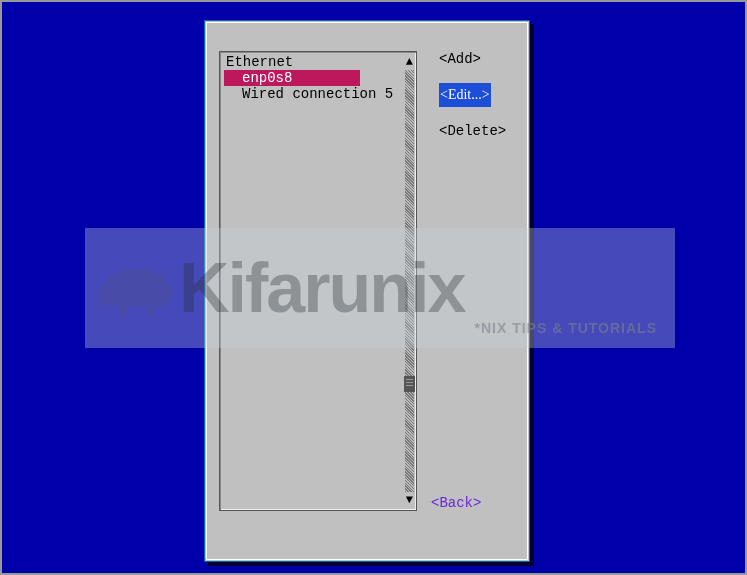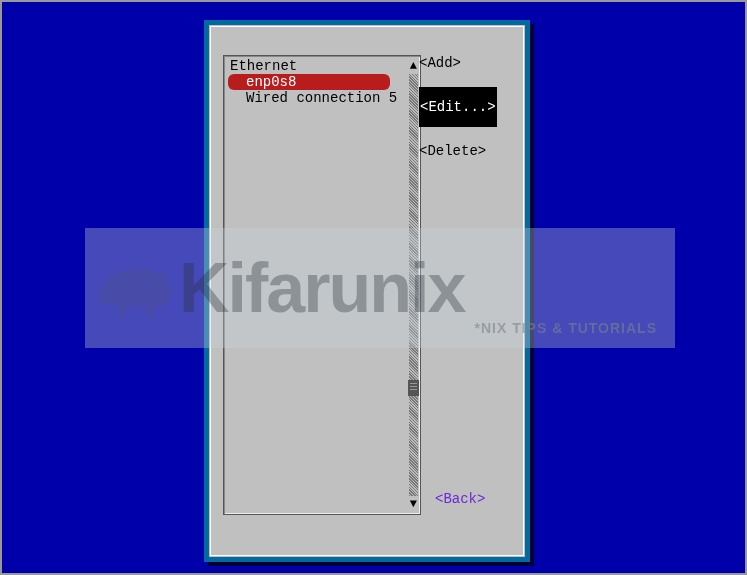--- a/index.html
+++ b/index.html
@@ -16,21 +16,21 @@
       position: relative;
       overflow: hidden;
     }
     .dialog {
       position: absolute;
       left: 204px;
       top: 20px;
       width: 326px;
       height: 542px;
       background: #c0c0c0;
-      border: 5px solid #0369a1;
+      border: 1px solid #0369a1;
       box-shadow: 4px 4px 0 rgba(0,0,0,0.7);
     }
     .dialog-inner {
       position: absolute;
       left: 14px;
       top: 30px;
       right: 14px;
       bottom: 14px;
     }
     .listbox-container {
@@ -53,24 +53,23 @@
       line-height: 16px;
     }
     .list-header {
       padding-left: 2px;
     }
     .list-item {
       padding-left: 18px;
       white-space: nowrap;
     }
     .list-item.selected {
-      background: #b91c1c;
+      background: #be185d;
       color: #fff;
-      width: 162px;
-      border-radius: 6px;
+      width: 136px;
     }
     .scroll-arrow {
       position: absolute;
       right: 3px;
       color: #000;
       font-size: 12px;
       line-height: 12px;
     }
     .scroll-arrow.up { top: 4px; }
     .scroll-arrow.down { bottom: 4px; }
@@ -95,35 +94,36 @@
     }
     .scroll-thumb::after{
       content:"";
       position:absolute;
       left:2px; right:2px; top:3px; height:1px;
       background:#999;
       box-shadow:0 3px 0 #999, 0 6px 0 #999;
     }
     .buttons {
       position: absolute;
-      left: 196px;
+      left: 220px;
       top: 0;
       color: #000;
       line-height: 16px;
     }
     .tui-button {
       margin-bottom: 16px;
       white-space: nowrap;
       cursor: pointer;
     }
     .tui-button.selected {
-      background: #000000;
+      background: #1d4ed8;
       color: #fff;
       display: inline-block;
-      padding: 12px 1px;
+      padding: 4px 1px;
+      font-family: Liberation Serif, serif;
     }
     .back-button {
       position: absolute;
       left: 212px;
       bottom: 36px;
       color: #6d28d9;
       cursor: pointer;
     }
     .watermark {
       position: absolute;

